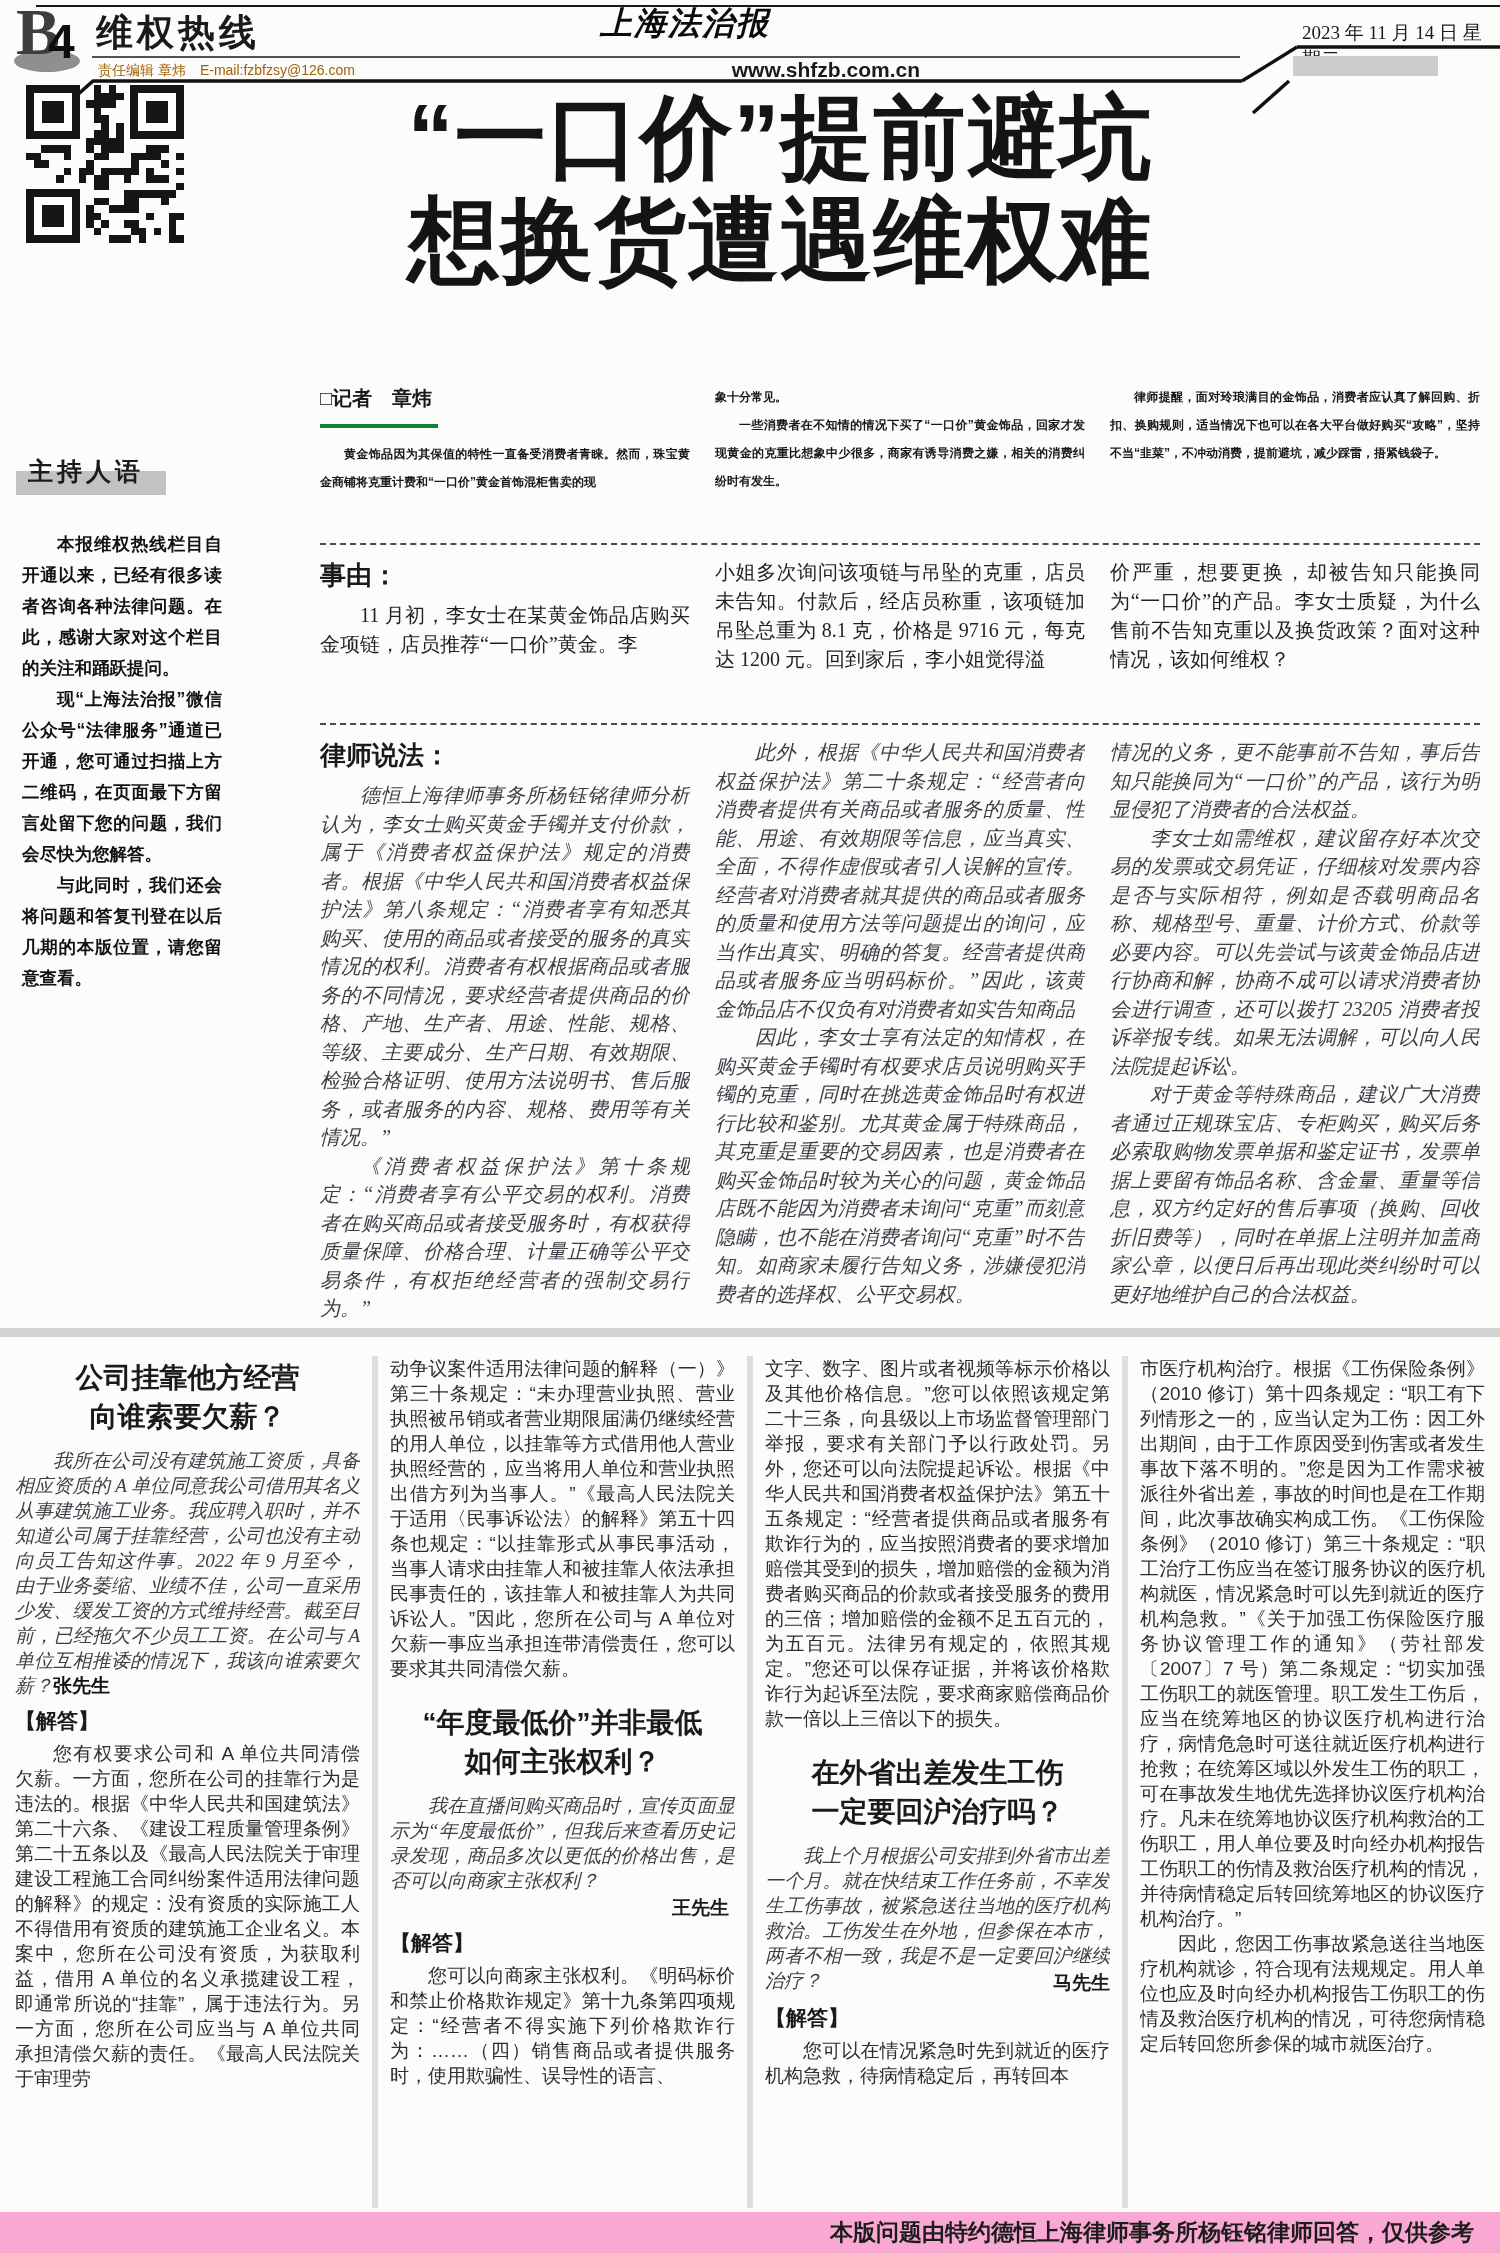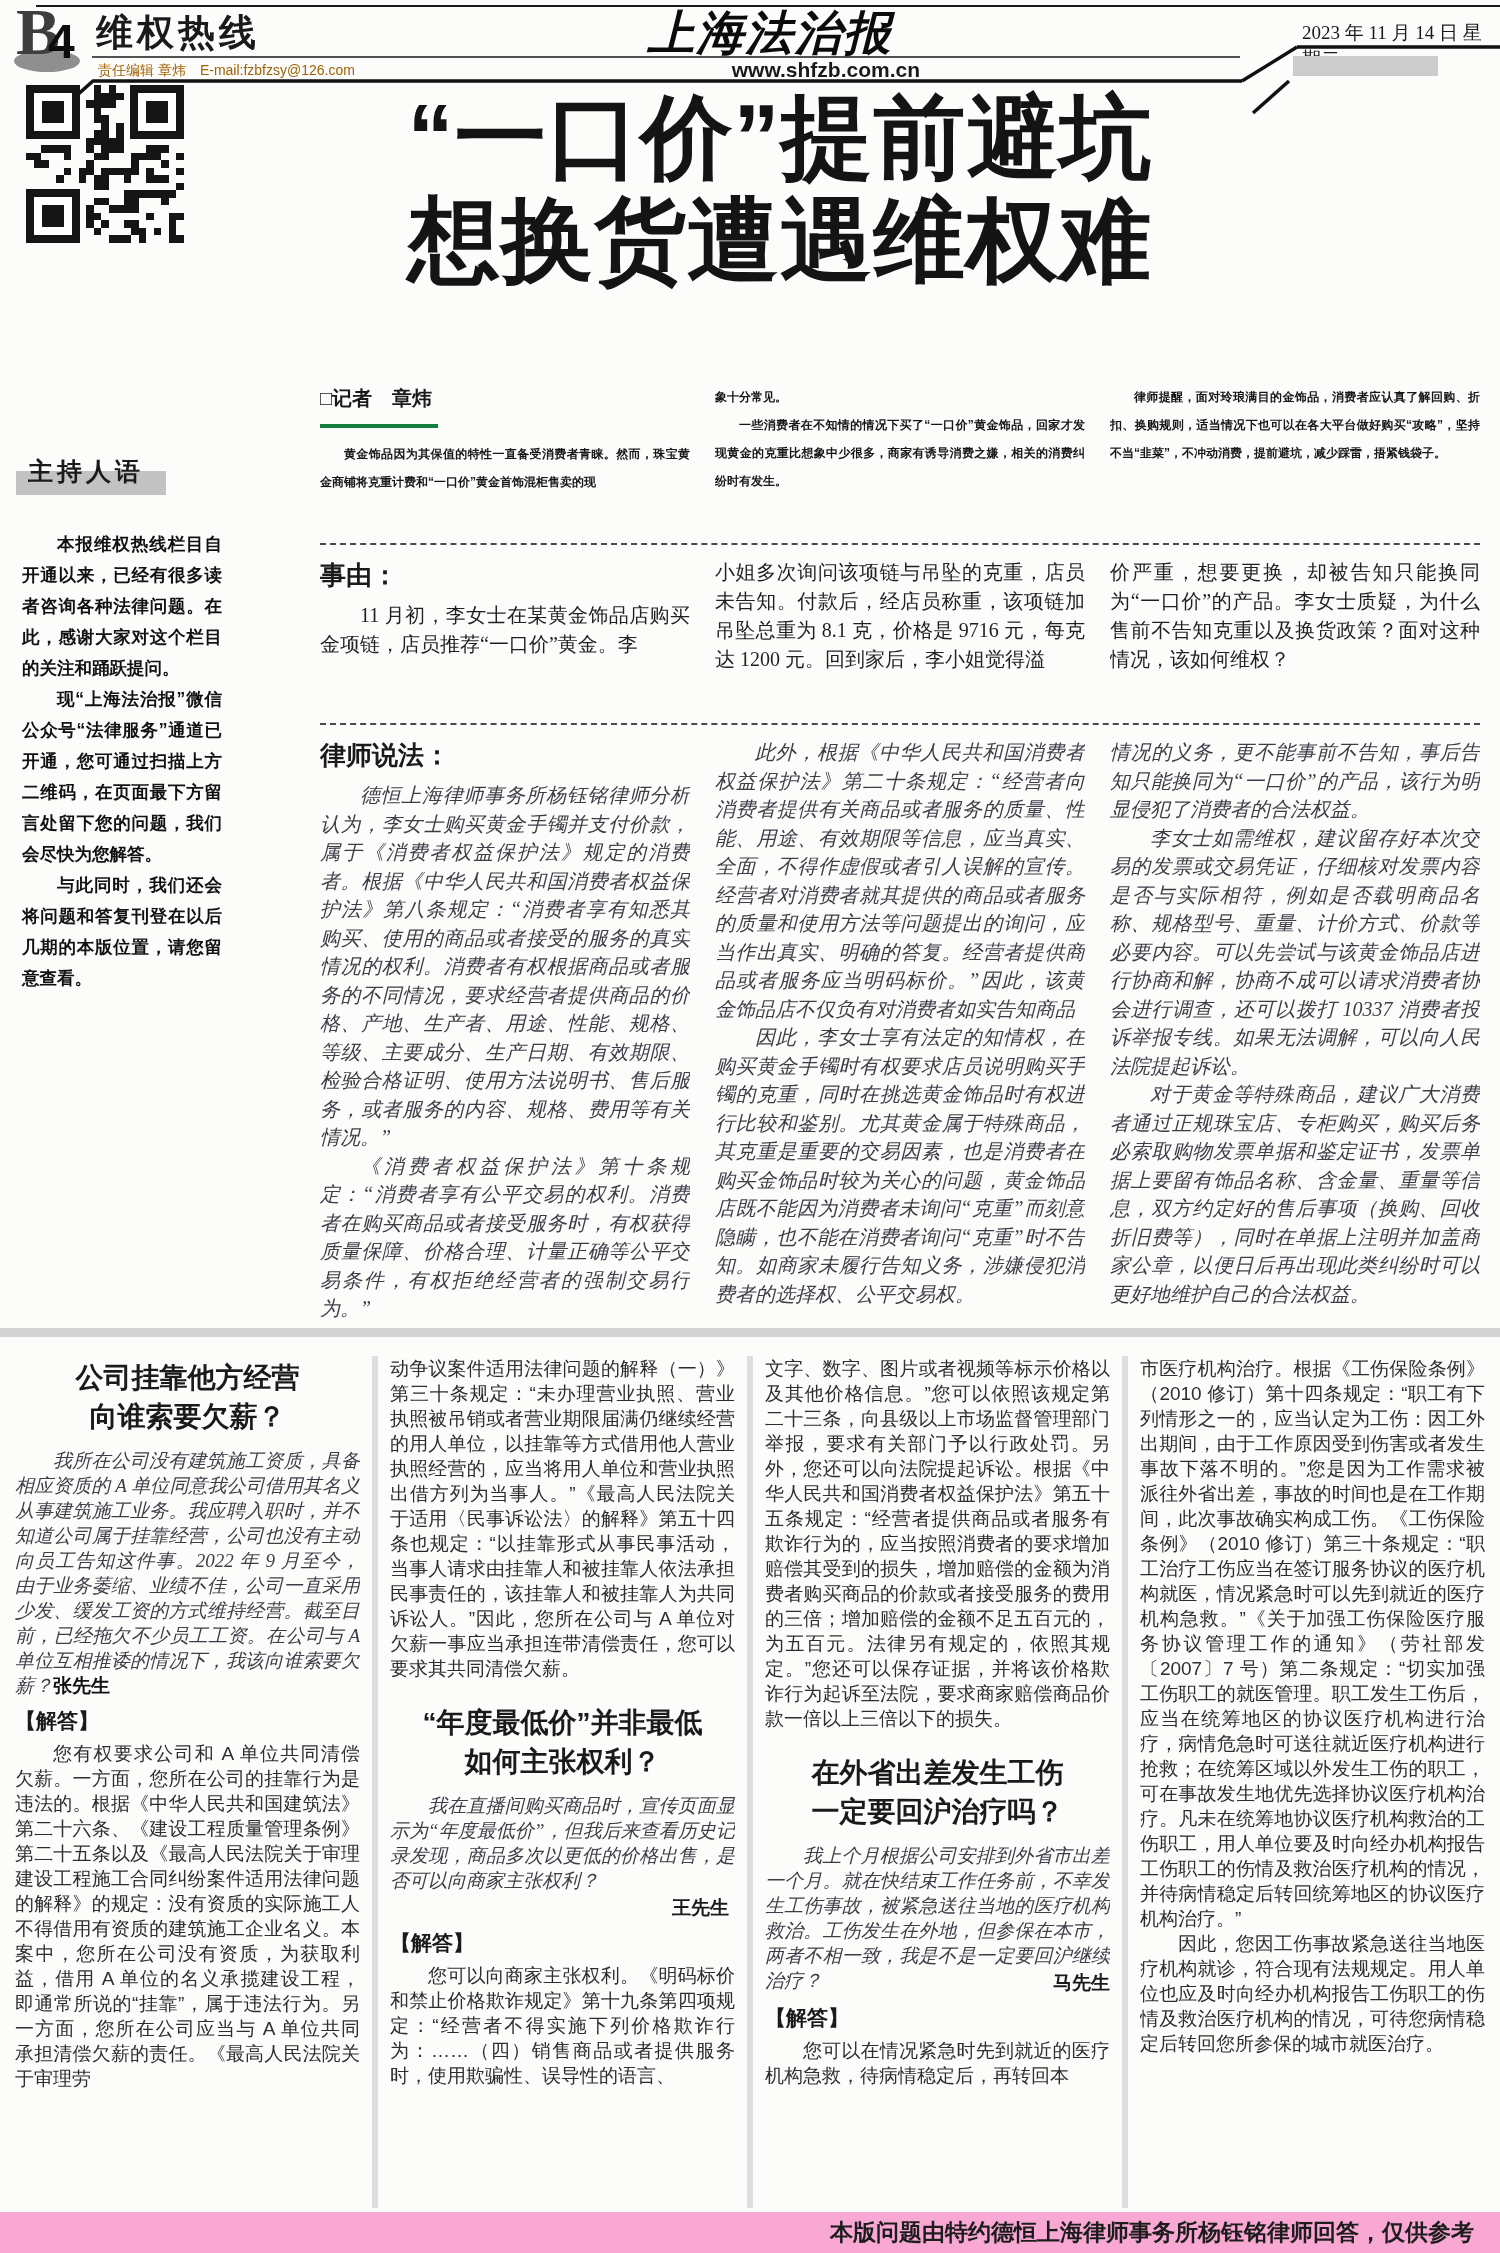--- a/index.html
+++ b/index.html
@@ -11,23 +11,23 @@
   p.noind{text-indent:0;}
 
   
   #hdr-svg{position:absolute;left:0;top:0;width:1500px;height:125px;}
   .b4{position:absolute;left:14px;top:2px;width:86px;height:76px;}
   .b4 .ell{position:absolute;left:0;top:48px;width:66px;height:22px;background:#8f8f8f;border-radius:50%;}
   .b4 .B{position:absolute;left:2px;top:-8px;font-family:"Liberation Serif",serif;font-weight:900;font-size:66px;color:#3e3e3e;}
   .b4 .four{position:absolute;left:34px;top:12px;font-weight:900;font-size:48px;color:#0d0d0d;}
   .section-title{position:absolute;left:96px;top:8px;font-size:37px;font-weight:900;letter-spacing:4px;}
   .editor-line{position:absolute;left:98px;top:62px;font-size:14px;color:#a16207;}
-  .masthead{position:absolute;left:600px;top:2px;width:340px;text-align:center;
+  .masthead{position:absolute;left:600px;top:2px;width:340px;text-align:left;
             font-family:"Liberation Serif","DejaVu Serif",serif;font-style:italic;font-weight:900;
-            font-size:47px;letter-spacing:2px;color:#0b0b0b;}
+            font-size:32px;letter-spacing:2px;color:#0b0b0b;}
   .website{position:absolute;left:620px;top:58px;width:300px;text-align:right;font-weight:bold;font-size:21px;}
   .hdr-date{position:absolute;left:1302px;top:20px;font-size:19px;font-family:"Liberation Serif",serif;}
   .hdr-gray{position:absolute;left:1293px;top:56px;width:145px;height:20px;background:#ccc;}
 
   
   #sidebar{position:absolute;left:22px;top:85px;width:200px;}
   #qr{position:relative;width:158px;height:158px;margin-left:4px;display:grid;
       grid-template-columns:repeat(21,1fr);grid-template-rows:repeat(21,1fr);}
   .qc{background:transparent;} .qc.on{background:#151515;}
   .fd{position:absolute;width:54px;height:54px;border:8px solid #151515;background:#fff;box-sizing:border-box;}
@@ -605,21 +605,21 @@
         <div class="law-head">律师说法：</div>
         <p class="law-body kai">德恒上海律师事务所杨钰铭律师分析认为，李女士购买黄金手镯并支付价款，属于《消费者权益保护法》规定的消费者。根据《中华人民共和国消费者权益保护法》第八条规定：“消费者享有知悉其购买、使用的商品或者接受的服务的真实情况的权利。消费者有权根据商品或者服务的不同情况，要求经营者提供商品的价格、产地、生产者、用途、性能、规格、等级、主要成分、生产日期、有效期限、检验合格证明、使用方法说明书、售后服务，或者服务的内容、规格、费用等有关情况。”</p>
         <p class="law-body kai">《消费者权益保护法》第十条规定：“消费者享有公平交易的权利。消费者在购买商品或者接受服务时，有权获得质量保障、价格合理、计量正确等公平交易条件，有权拒绝经营者的强制交易行为。”</p>
       </div>
       <div class="col">
         <p class="law-body kai">此外，根据《中华人民共和国消费者权益保护法》第二十条规定：“经营者向消费者提供有关商品或者服务的质量、性能、用途、有效期限等信息，应当真实、全面，不得作虚假或者引人误解的宣传。经营者对消费者就其提供的商品或者服务的质量和使用方法等问题提出的询问，应当作出真实、明确的答复。经营者提供商品或者服务应当明码标价。”因此，该黄金饰品店不仅负有对消费者如实告知商品</p>
         <p class="law-body kai">因此，李女士享有法定的知情权，在购买黄金手镯时有权要求店员说明购买手镯的克重，同时在挑选黄金饰品时有权进行比较和鉴别。尤其黄金属于特殊商品，其克重是重要的交易因素，也是消费者在购买金饰品时较为关心的问题，黄金饰品店既不能因为消费者未询问“克重”而刻意隐瞒，也不能在消费者询问“克重”时不告知。如商家未履行告知义务，涉嫌侵犯消费者的选择权、公平交易权。</p>
       </div>
       <div class="col">
         <p class="law-body kai noind">情况的义务，更不能事前不告知，事后告知只能换同为“一口价”的产品，该行为明显侵犯了消费者的合法权益。</p>
-        <p class="law-body kai">李女士如需维权，建议留存好本次交易的发票或交易凭证，仔细核对发票内容是否与实际相符，例如是否载明商品名称、规格型号、重量、计价方式、价款等必要内容。可以先尝试与该黄金饰品店进行协商和解，协商不成可以请求消费者协会进行调查，还可以拨打 10337 消费者投诉举报专线。如果无法调解，可以向人民法院提起诉讼。</p>
+        <p class="law-body kai">李女士如需维权，建议留存好本次交易的发票或交易凭证，仔细核对发票内容是否与实际相符，例如是否载明商品名称、规格型号、重量、计价方式、价款等必要内容。可以先尝试与该黄金饰品店进行协商和解，协商不成可以请求消费者协会进行调查，还可以拨打 23205 消费者投诉举报专线。如果无法调解，可以向人民法院提起诉讼。</p>
         <p class="law-body kai">对于黄金等特殊商品，建议广大消费者通过正规珠宝店、专柜购买，购买后务必索取购物发票单据和鉴定证书，发票单据上要留有饰品名称、含金量、重量等信息，双方约定好的售后事项（换购、回收折旧费等），同时在单据上注明并加盖商家公章，以便日后再出现此类纠纷时可以更好地维护自己的合法权益。</p>
       </div>
     </div>
   </div>
 
   <div class="mid-band"></div>
 
   <div id="qa">
 
     <div class="qa-col">

